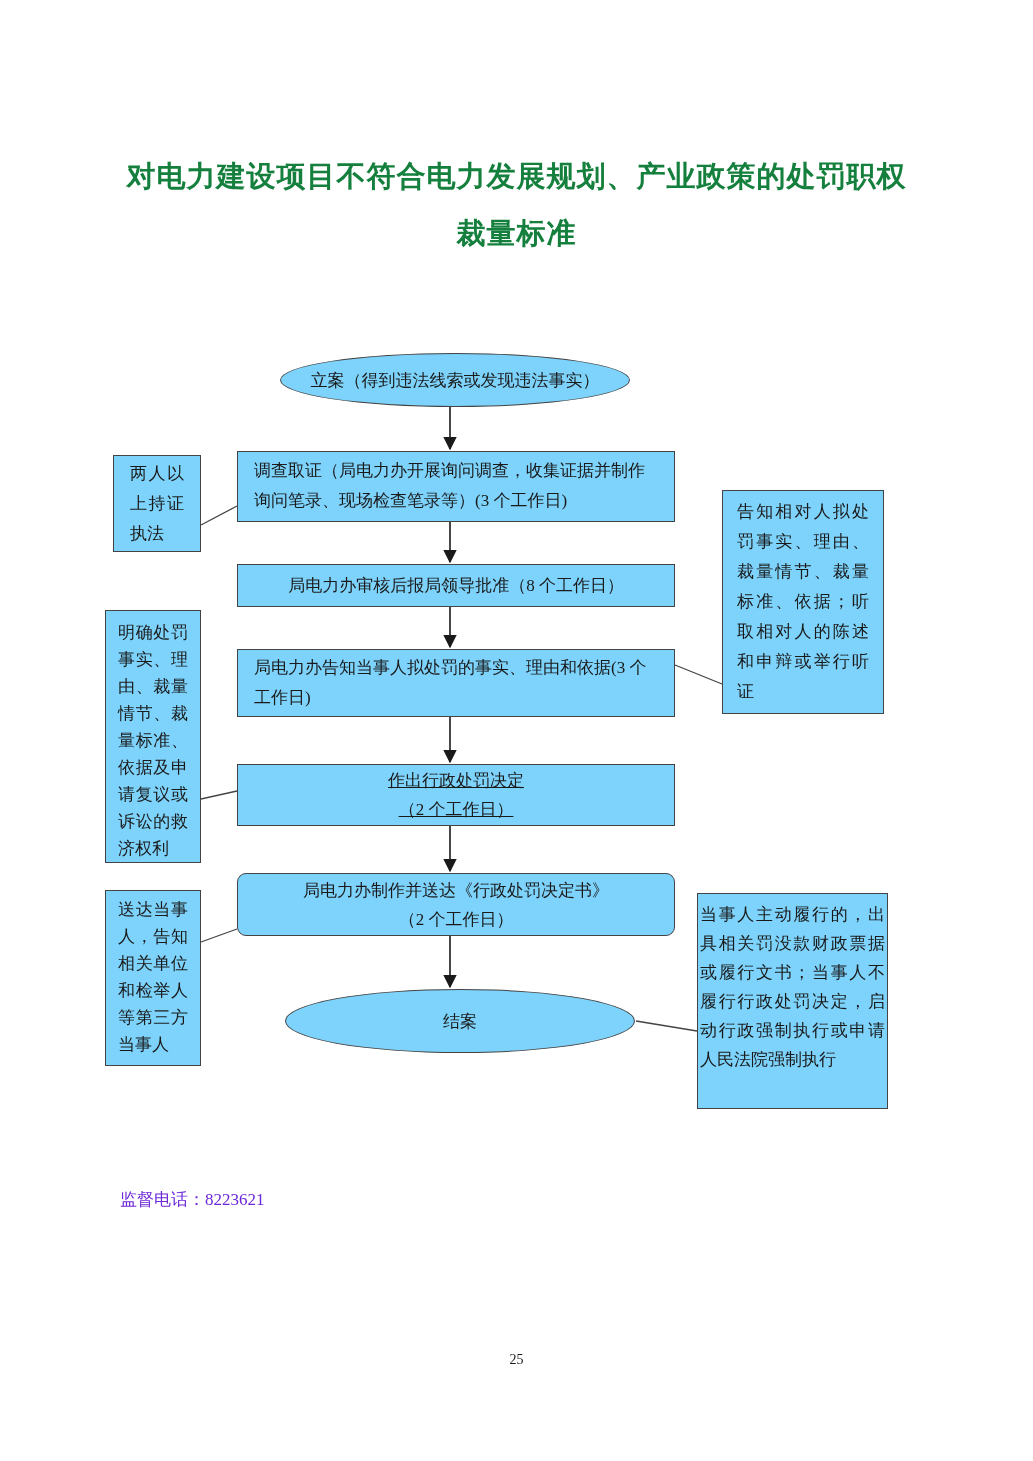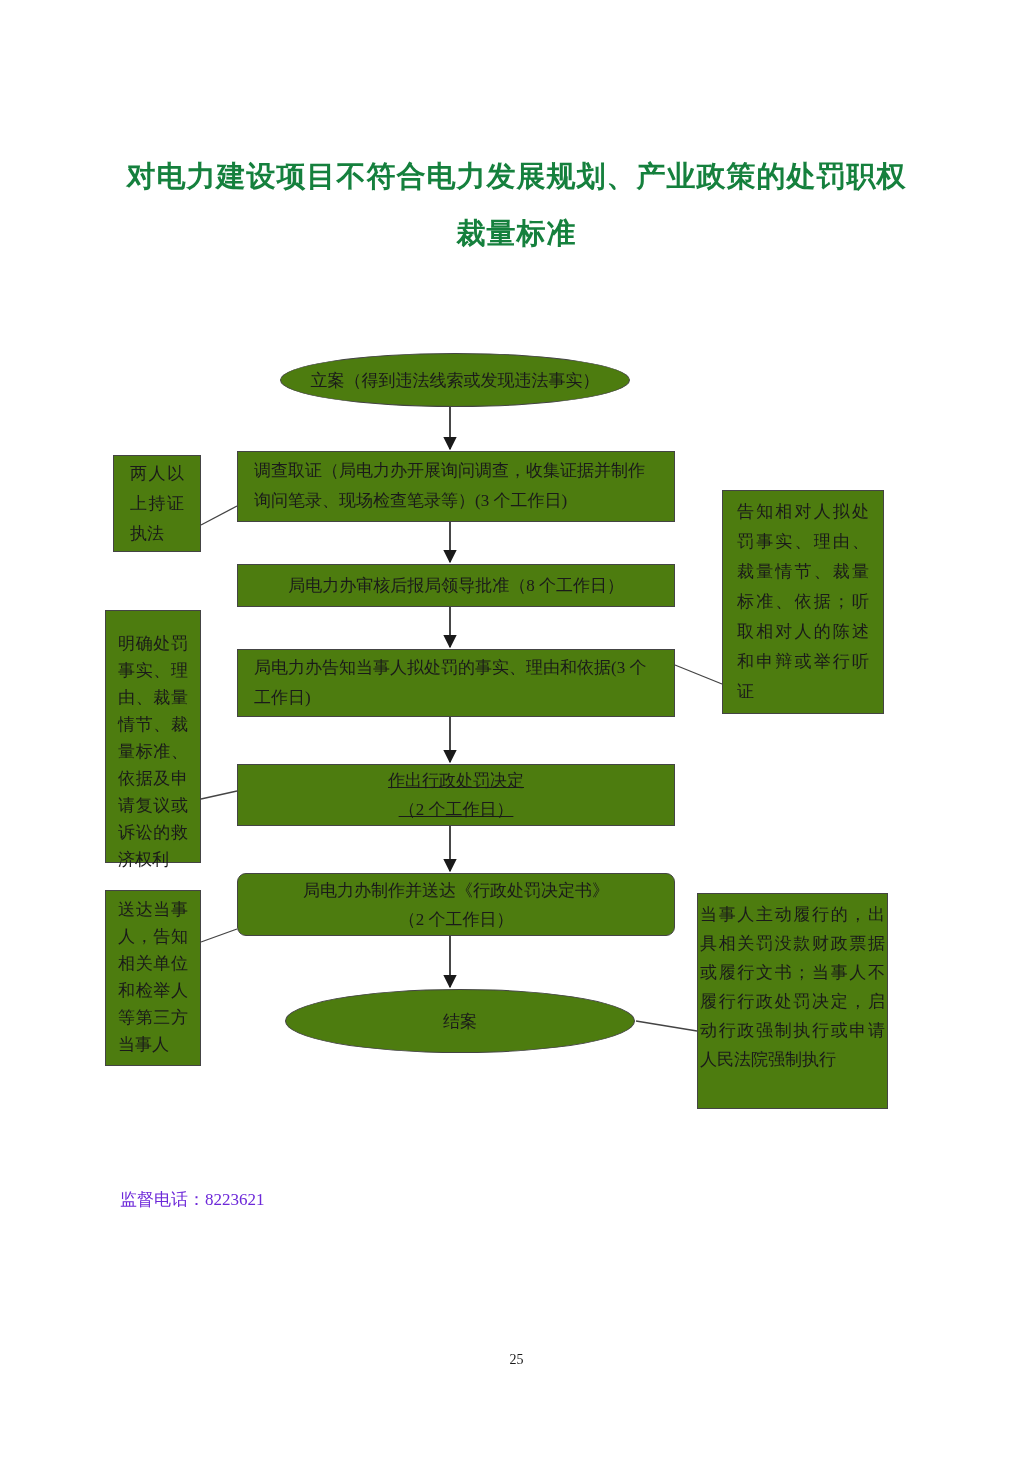--- a/index.html
+++ b/index.html
@@ -19,38 +19,38 @@
     color: #15803d;
   }
   .title .title-line { display: block; }
 
   svg.connectors {
     position: absolute; top: 0; left: 0; width: 1033px; height: 1461px;
     pointer-events: none; z-index: 3;
   }
 
   .node {
-    position: absolute; background: #4d7c0f; border: 1px solid #444;
+    position: absolute; background: #7dd3fc; border: 1px solid #444;
     font-size: 17px; color: #1a1a1a; z-index: 2;
   }
   .ellipse { border-radius: 50%; display: flex; align-items: center; justify-content: center; text-align: center; }
 
   
   .n-start   { left: 280px; top: 353px; width: 350px; height: 54px; }
   .n-invest  { left: 237px; top: 451px; width: 438px; height: 71px; padding: 4px 16px; line-height: 30px; text-align: left; }
   .n-approve { left: 237px; top: 564px; width: 438px; height: 43px; display: flex; align-items: center; justify-content: center; }
   .n-notify  { left: 237px; top: 649px; width: 438px; height: 68px; padding: 3px 16px; line-height: 30px; text-align: left; }
   .n-decide  { left: 237px; top: 764px; width: 438px; height: 62px; display: flex; flex-direction: column; align-items: center; justify-content: center; line-height: 29px; text-align: center; text-decoration: underline; }
   .n-deliver { left: 237px; top: 873px; width: 438px; height: 63px; display: flex; flex-direction: column; align-items: center; justify-content: center; line-height: 29px; text-align: center; border-radius: 9px; }
   .n-end     { left: 285px; top: 989px; width: 350px; height: 64px; }
 
   
   .a-enforce { left: 113px; top: 455px; width: 88px;  height: 97px;  padding: 3px 16px; line-height: 30px; text-align: justify; }
   .a-rights  { left: 722px; top: 490px; width: 162px; height: 224px; padding: 6px 14px; line-height: 30px; text-align: justify; }
-  .a-clarify { left: 105px; top: 610px; width: 96px;  height: 253px; padding: 19px 12px; line-height: 27px; text-align: justify; }
+  .a-clarify { left: 105px; top: 610px; width: 96px;  height: 253px; padding: 8px 12px; line-height: 27px; text-align: justify; }
   .a-send    { left: 105px; top: 890px; width: 96px;  height: 176px; padding: 5px 12px; line-height: 27px; text-align: justify; }
   .a-exec    { left: 697px; top: 893px; width: 191px; height: 216px; padding: 6px 2px; line-height: 29px; text-align: justify; }
 
   .footer-phone {
     position: absolute; left: 120px; top: 1188px;
     font-size: 17px; color: #6d28d9;
   }
   .page-number {
     position: absolute; left: 0; top: 1352px; width: 100%;
     text-align: center; font-size: 14px; color: #1a1a1a;

